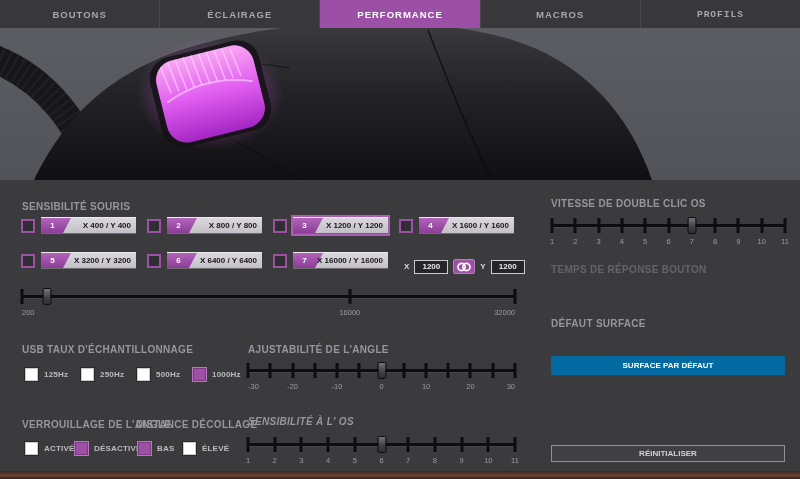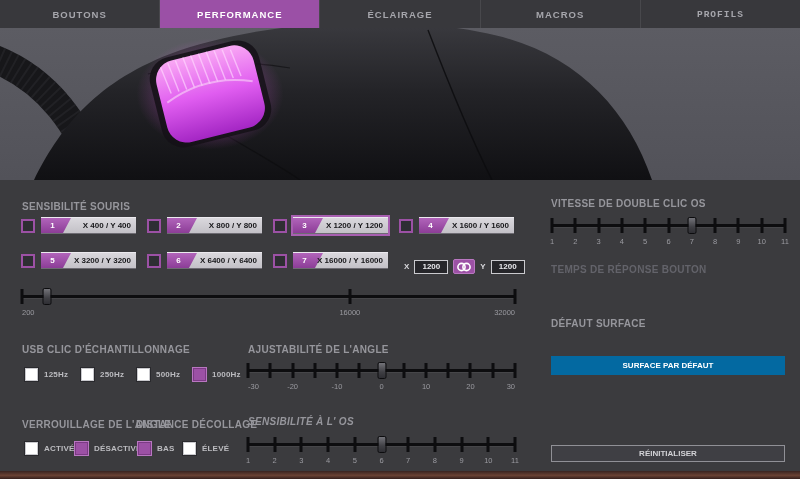--- a/index.html
+++ b/index.html
@@ -87,22 +87,22 @@
                border:1px solid #909096; color:#d2d2d6; font-size:8px; font-weight:700;
                display:flex; align-items:center; justify-content:center; cursor:pointer; }
 </style>
 </head>
 <body>
 
 <div id="root">
 
   <div class="tabbar">
       <div class="tab">BOUTONS</div>
+      <div class="tab">ÉCLAIRAGE</div>
       <div class="tab active">PERFORMANCE</div>
-      <div class="tab">ÉCLAIRAGE</div>
       <div class="tab">MACROS</div>
       <div class="tab">PROFILS</div>
     </div>
 
   <div class="hero">
     <svg width="800" height="152" viewBox="0 0 800 152">
       <defs>
         <linearGradient id="bgG" x1="0" y1="0" x2="0" y2="1">
           <stop offset="0" stop-color="#5c5c63"></stop>
             <stop offset="1" stop-color="#525259"></stop>
@@ -224,21 +224,21 @@
       <div class="sl-track"></div>
       <div class="sl-tick" style="left: 0%;"></div>
       <div class="sl-label first" style="left: 0%;">200</div>
       <div class="sl-tick" style="left: 66.5%;"></div>
       <div class="sl-label" style="left: 66.5%;">16000</div>
       <div class="sl-tick" style="left: 100%;"></div>
       <div class="sl-label last" style="left: 100%;">32000</div>
       <div class="sl-handle" style="left: 5%;"></div>
     </div>
 
-  <div class="sec-label" style="left:22px; top:344px;">USB CLIC D'ÉCHANTILLONNAGE</div>
+  <div class="sec-label" style="left:22px; top:344px;">USB TAUX D'ÉCHANTILLONNAGE</div>
   <div class="checkgroup usb" style="left:24px; top:367px;">
       <div class="cb-item">
         <div class="cb-box"></div>
         <div class="cb-label">125Hz</div>
       </div>
       <div class="cb-item">
         <div class="cb-box"></div>
         <div class="cb-label">250Hz</div>
       </div>
       <div class="cb-item">

